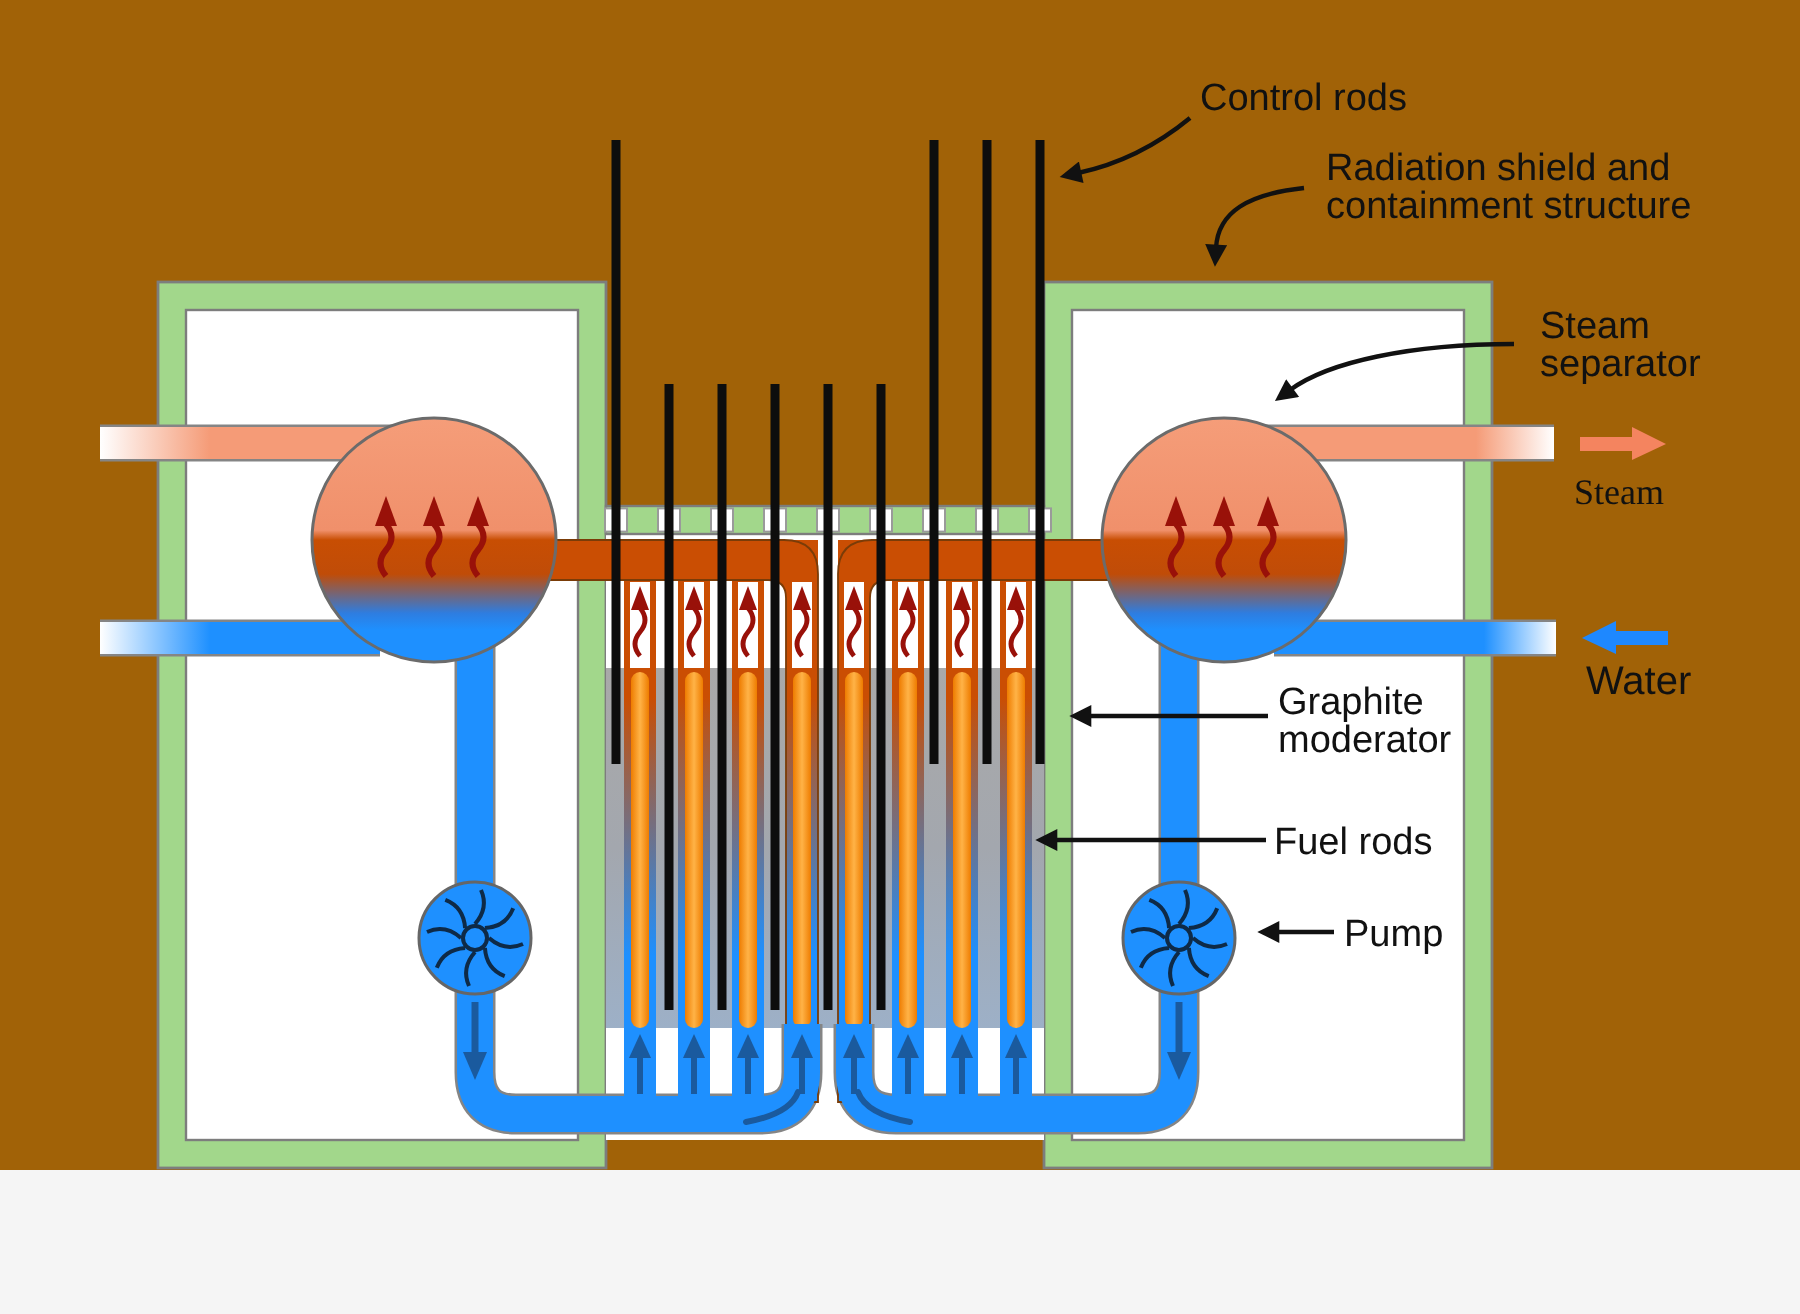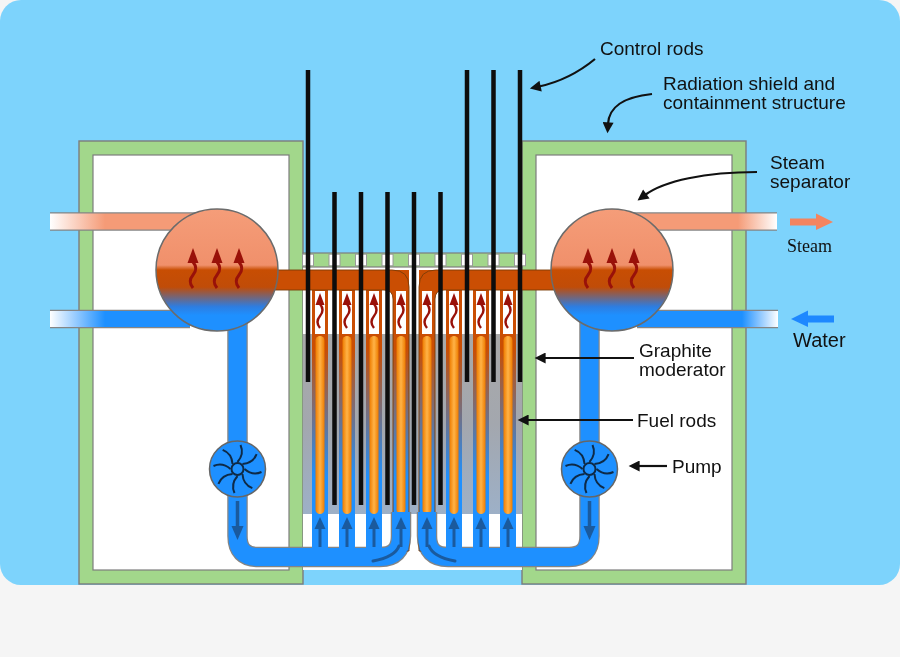--- a/index.html
+++ b/index.html
@@ -1,17 +1,17 @@
 <!DOCTYPE html>
 <html><head>
 <meta charset="utf-8">
 <style>
   html,body{margin:0;padding:0;background:#f5f5f5;}
-  .stage{position:relative;width:900px;height:585px;background:#7dd3fc;overflow:hidden;
-         font-family:"Liberation Sans",sans-serif;border-radius:21px;}
+  .stage{position:relative;width:900px;height:585px;background:#a16207;overflow:hidden;
+         font-family:"Liberation Sans",sans-serif;}
   svg text{fill:#111;}
   .lbl{font-family:"Liberation Sans",sans-serif;font-size:19px;}
   .lbl-serif{font-family:"Liberation Serif","DejaVu Serif",serif;font-size:18px;}
   .lbl-water{font-family:"Liberation Sans",sans-serif;font-size:20px;}
   .ann{stroke:#111;stroke-width:2.2;fill:none;}
 </style>
 </head>
 <body>
 
 <div class="stage">

